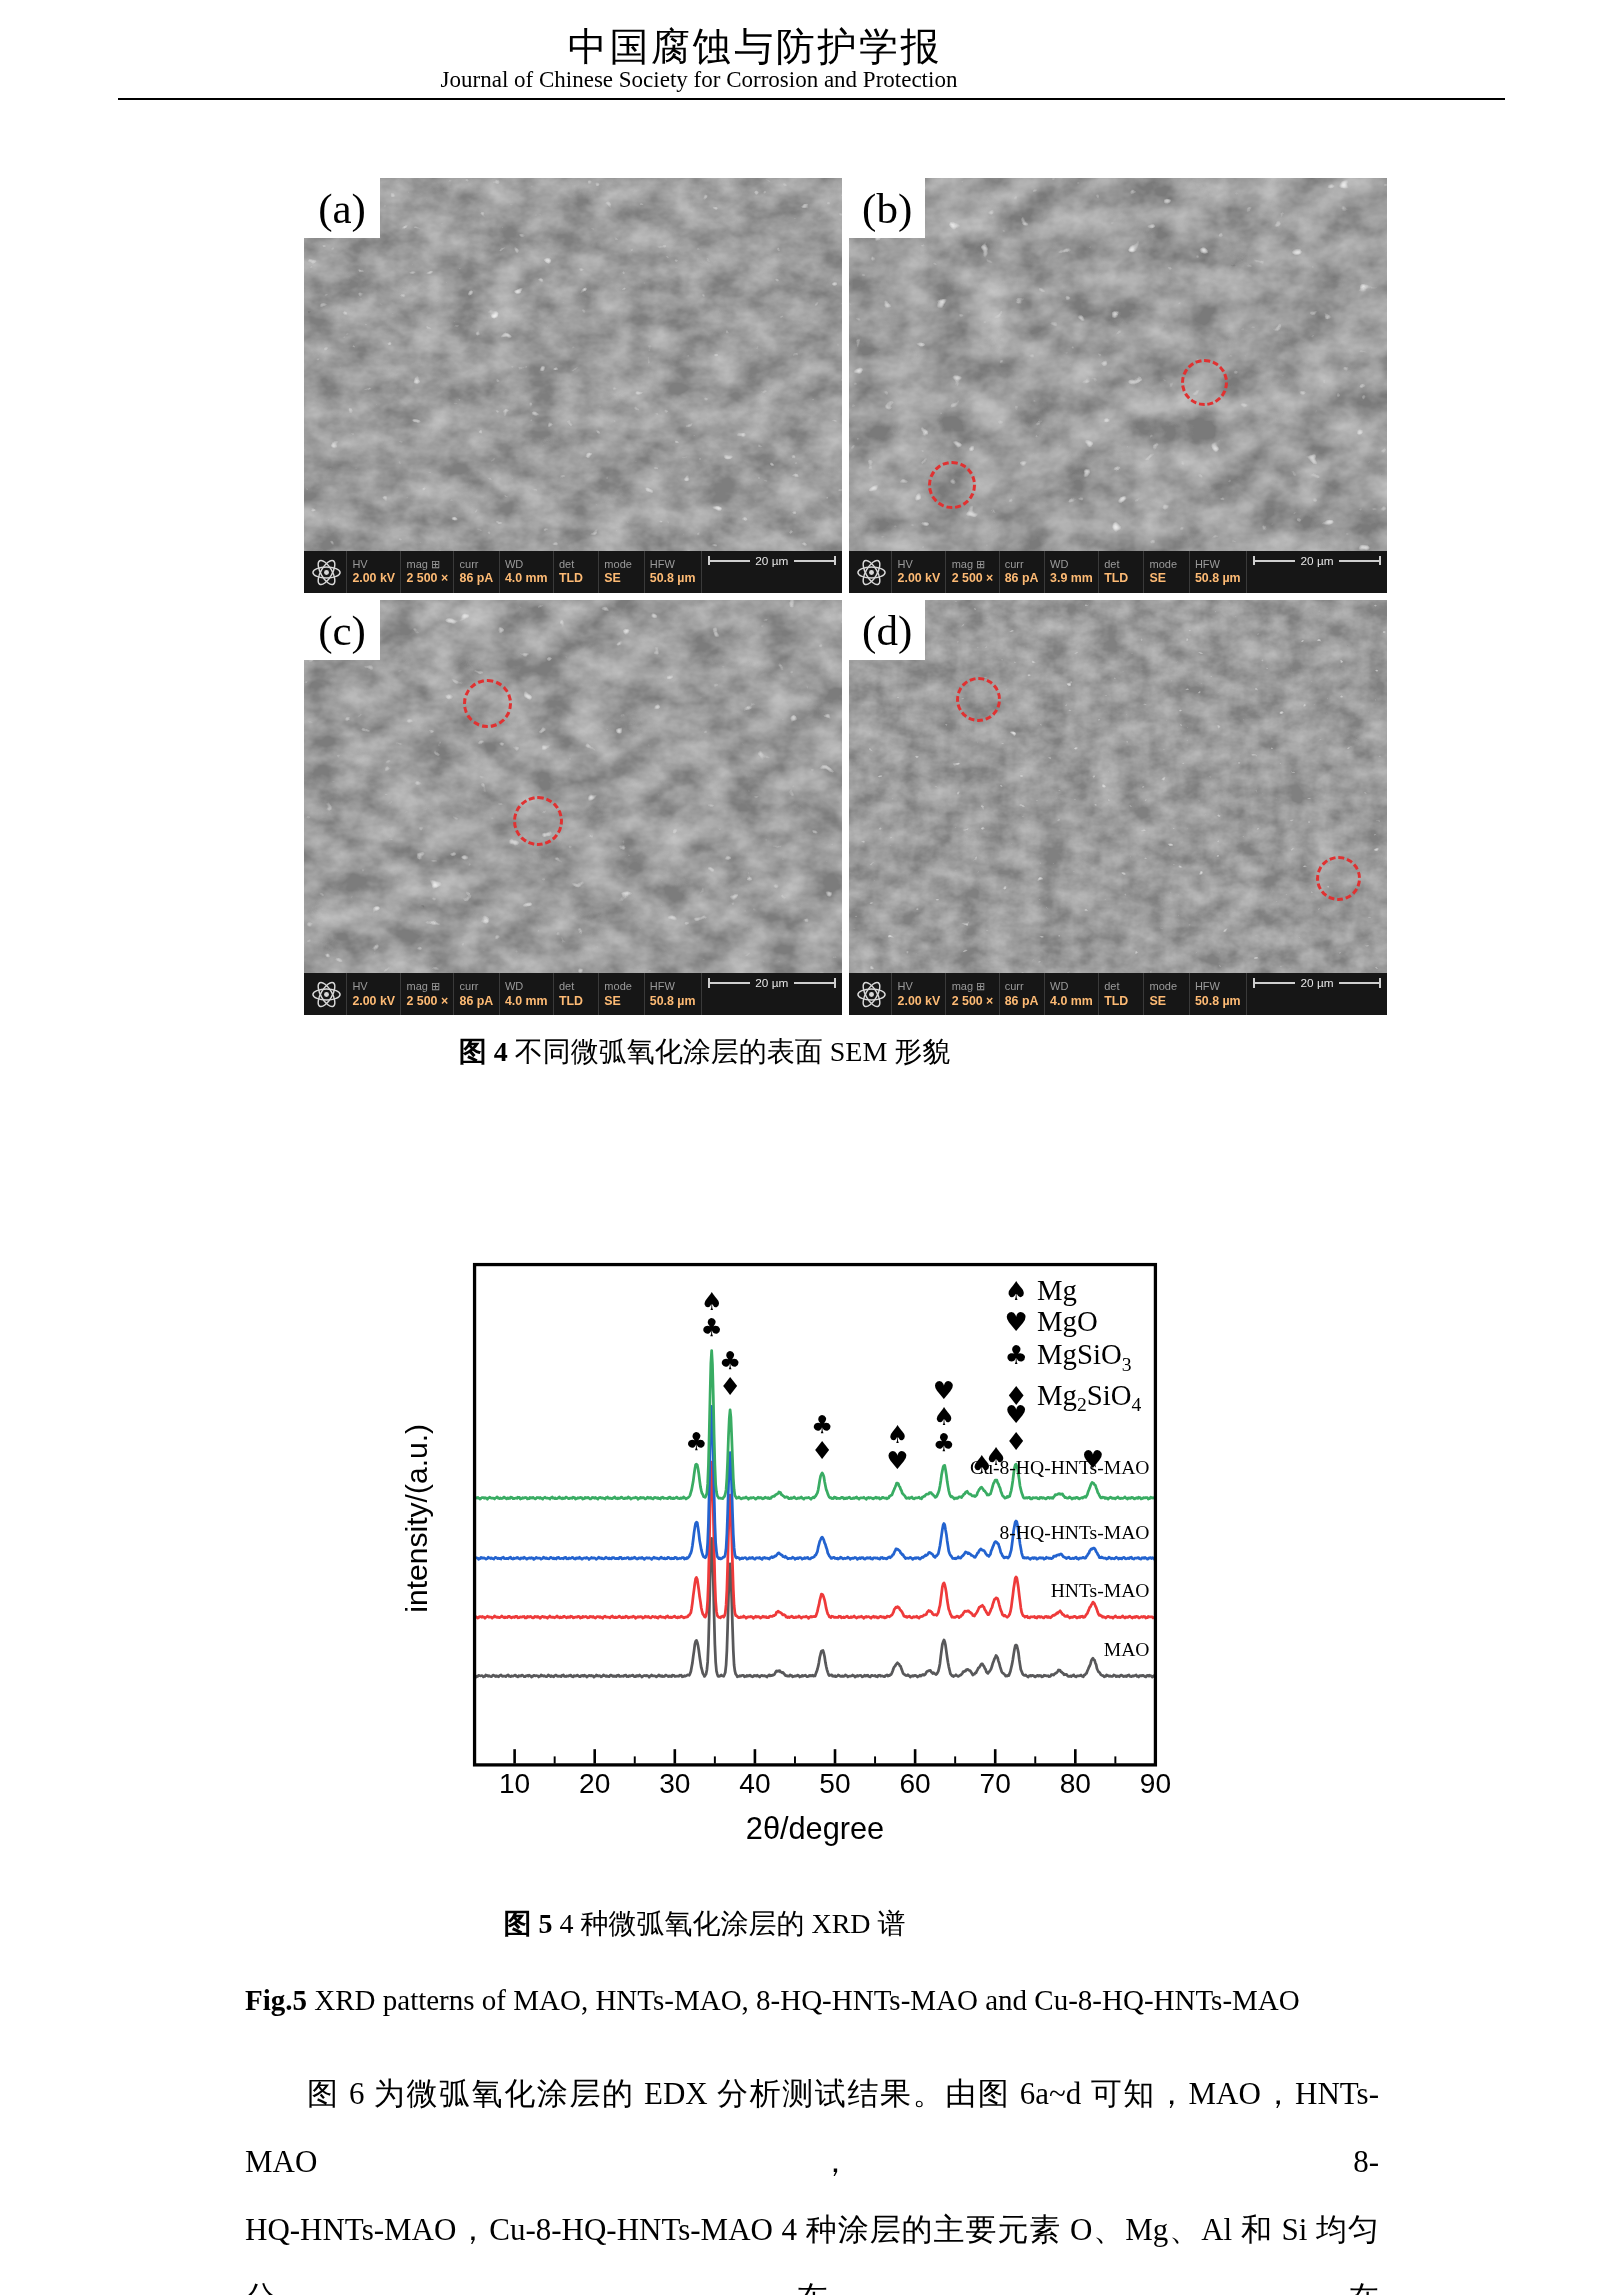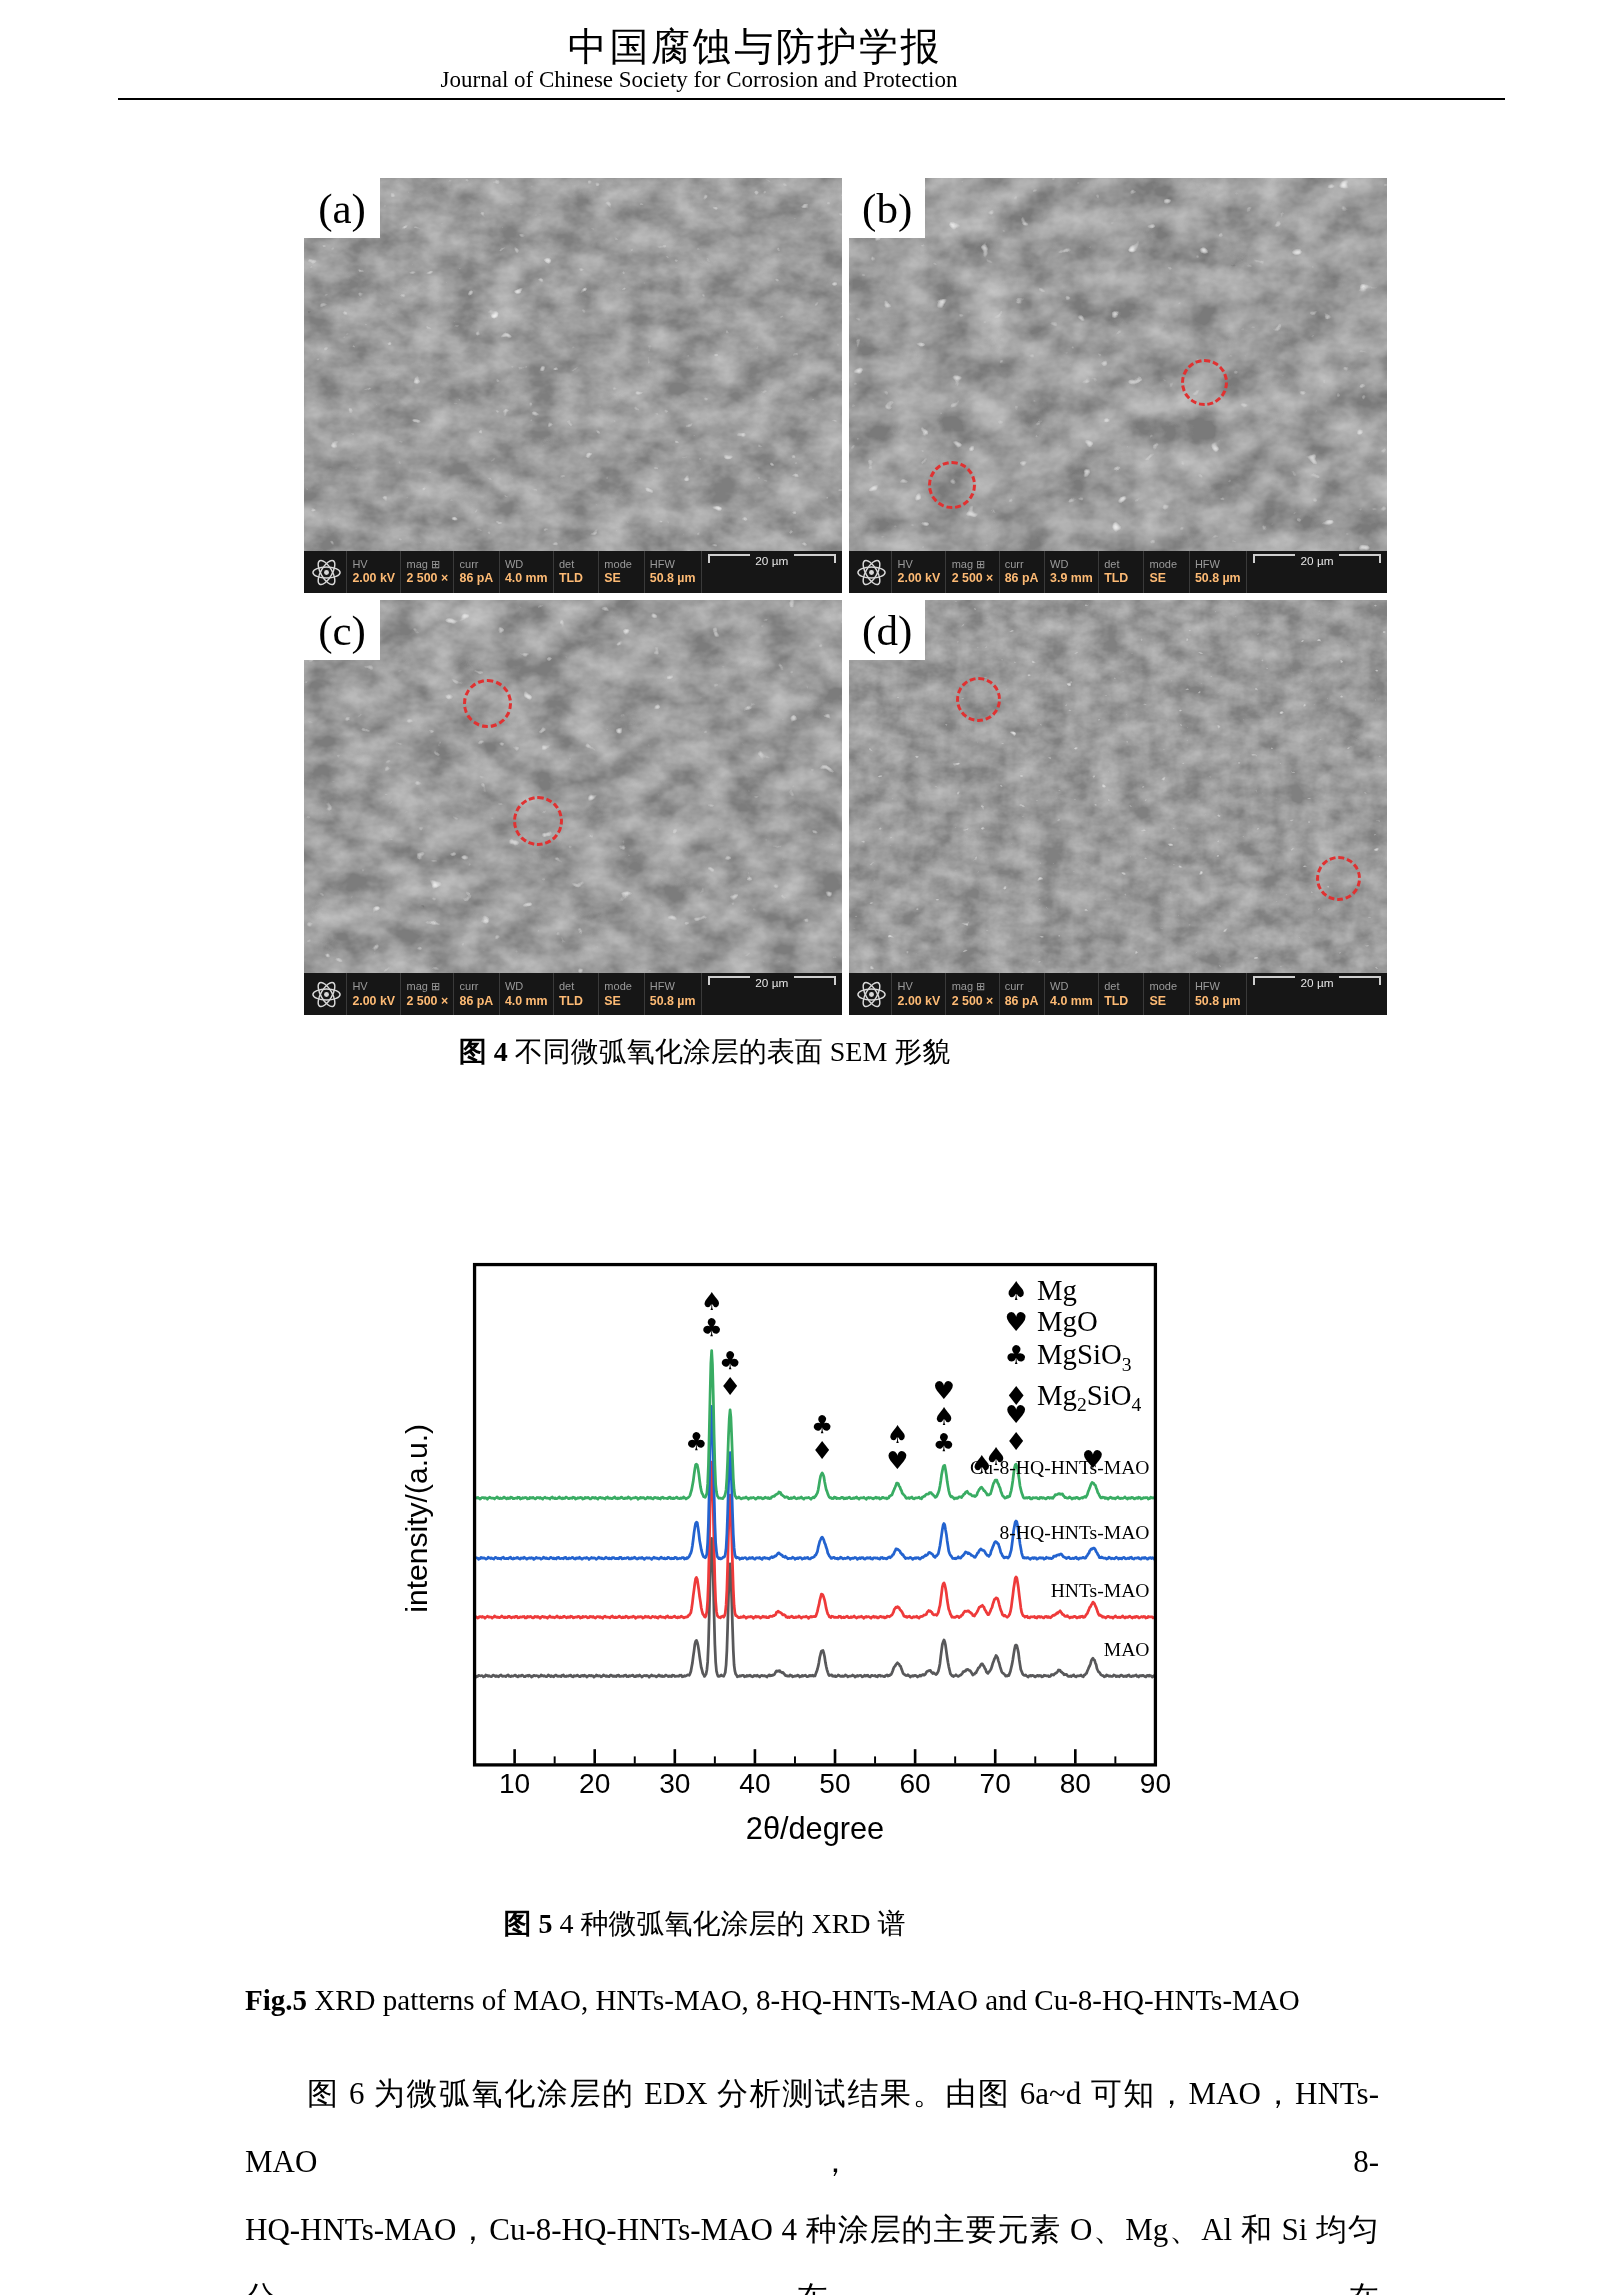--- a/index.html
+++ b/index.html
@@ -20,21 +20,21 @@
   .circle{position:absolute;border:3.9px dashed #e03131;border-radius:50%;}
   .meta-bar{position:absolute;left:0;bottom:0;width:100%;height:42px;background:#161616;
             display:flex;align-items:stretch;font-family:"Liberation Sans",sans-serif;}
   .atom{width:37px;height:37px;margin:2.6px 1.3px 2.6px 3.9px;flex:0 0 auto;}
   .mcol{display:flex;flex-direction:column;justify-content:center;padding:0 5.2px;
         border-left:0.7px solid #3a3a3a;min-width:34px;}
   .mlab{font-size:11px;color:#9a9a9a;line-height:14.4px;white-space:nowrap;}
   .mval{font-size:12.4px;color:#fdba74;font-weight:bold;line-height:15.7px;white-space:nowrap;}
   .scale-sec{flex:1;display:flex;flex-direction:column;justify-content:center;
              border-left:0.7px solid #3a3a3a;padding:0 6.5px;}
-  .sb-line{display:flex;height:15.7px;margin-top:28px;}
+  .sb-line{display:flex;align-items:center;height:15.7px;margin-top:28px;}
   .sb-line i{display:block;}
   .sb-line .end{width:2px;height:9.2px;background:#cfcfcf;}
   .sb-line .seg{flex:1;height:2px;background:#cfcfcf;}
   .sb-txt{font-size:11.8px;color:#e6e6e6;padding:0 5.2px;white-space:nowrap;}
   .sb-brand{text-align:center;font-size:14px;color:#c9c9c9;line-height:14.4px;margin-top:36px;}
   
   .cap-zh{position:absolute;left:0;width:1409px;text-align:center;font-size:28px;}
   .cap-zh b{font-weight:bold;}
   .cap-en{position:absolute;left:245px;width:1134px;font-size:29px;}
   .cap-en .l1{text-align:justify;text-align-last:justify;}

